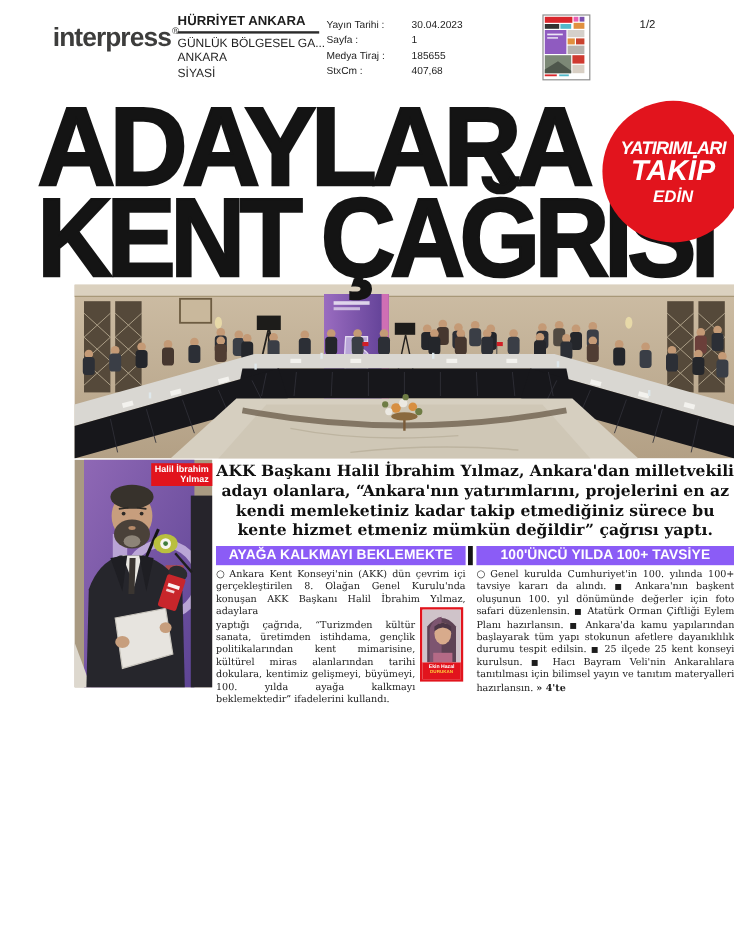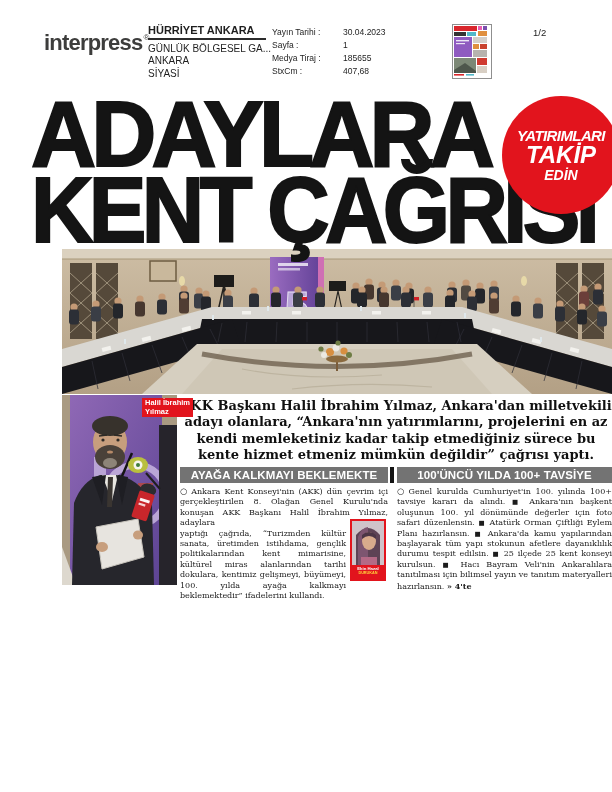--- a/index.html
+++ b/index.html
@@ -1,17 +1,17 @@
 <!DOCTYPE html>
 <html lang="tr"><head>
 <meta charset="utf-8">
 <style>
   html,body{margin:0;padding:0;}
   body{width:612px;height:792px;background:#ffffff;font-family:"Liberation Sans",sans-serif;}
-  #page{position:absolute;left:0;top:12px;width:612px;height:700px;overflow:hidden;background:#fff;}
+  #page{position:absolute;left:0;top:0;width:612px;height:700px;overflow:hidden;background:#fff;}
   .abs{position:absolute;}
 
   
   .logo{left:44px;top:18px;font-size:22px;font-weight:bold;color:#3d3d3c;letter-spacing:-0.8px;}
   .logo sup{font-size:8px;font-weight:normal;vertical-align:10px;margin-left:1px;}
   .pub{left:148px;top:12px;width:125px;color:#1e1e1e;}
   .pub-name{font-size:11px;font-weight:bold;border-bottom:2px solid #2b2b2b;padding-bottom:2px;white-space:nowrap;width:118px;}
   .pub-line{font-size:10px;margin-top:3.6px;line-height:9px;}
   .meta-col{top:14px;font-size:8.5px;line-height:12.9px;color:#1e1e1e;}
   .meta-labels{left:272px;}
@@ -29,28 +29,28 @@
          display:flex;flex-direction:column;align-items:center;justify-content:center;
          color:#fff;font-style:italic;font-weight:bold;text-align:center;line-height:1.02;}
   .badge .b1{font-size:15px;letter-spacing:-0.6px;}
   .badge .b2{font-size:24px;}
   .badge .b3{font-size:14px;}
 
   
   .photo-main{left:62px;top:237px;width:550px;height:145px;z-index:1;}
   .photo-left{left:62px;top:383px;width:115px;height:190px;}
   .speaker-tag{left:126px;top:386px;background:#e2141d;color:#fff;font-size:7.5px;font-weight:bold;
-               line-height:8.5px;text-align:left;padding:1px 3px;z-index:3;margin-left:16px;}
+               line-height:8.5px;text-align:right;padding:1px 3px;z-index:3;}
 
   
   .lead{left:180px;top:386px;width:432px;font-family:"DejaVu Serif",serif;font-weight:bold;
         font-size:13px;line-height:16.4px;text-align:center;color:#101010;}
 
   
-  .col-head{top:455px;height:16px;background:#737373;color:#fff;font-weight:bold;font-size:11.5px;
+  .col-head{top:455px;height:16px;background:#8b5cf6;color:#fff;font-weight:bold;font-size:11.5px;
             display:flex;align-items:center;justify-content:center;letter-spacing:0.1px;white-space:nowrap;}
   .ch1{left:180px;width:208px;}
   .ch2{left:397px;width:215px;text-align:right;}
   .ch-div{left:390px;top:455px;width:4px;height:16px;background:#141414;}
 
   
   .btxt{font-family:"DejaVu Serif",serif;font-size:8px;line-height:10.4px;text-align:justify;color:#1c1c1c;}
   .col1{left:180px;top:474px;width:208px;}
   .col1-row{display:flex;}
   .col1-rest{width:166px;}

